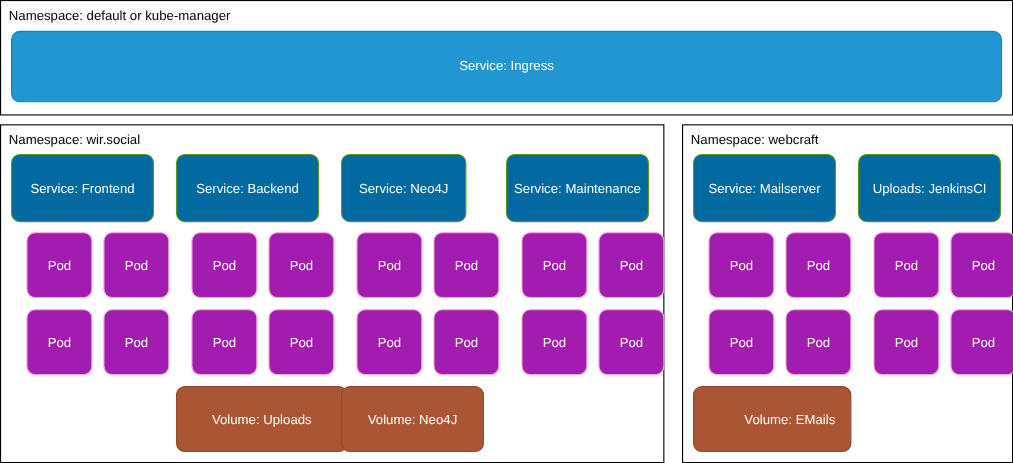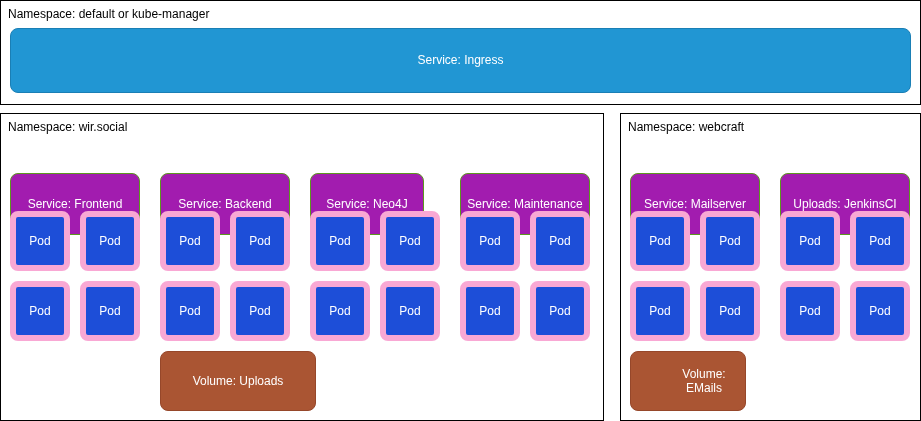--- a/index.html
+++ b/index.html
@@ -43,27 +43,27 @@
     font-size: 12px;
     line-height: 1.2;
   }
   .node.ingress {
     background: #2196d3;
     border: 1px solid #1a7fb5;
     font-size: 12px;
     text-align: right;
   }
   .node.service {
-    background: #a21caf;
+    background: #0369a1;
     border: 1px solid #5d9720;
-    margin-top: 33px;
   }
   .node.pod {
-    background: #1d4ed8;
-    border: 6px solid #f9a8d4;
+    background: #a21caf;
+    border: 1px solid #f9a8d4;
+    margin-left: 14px;
   }
   .node.volume {
     background: #aa5533;
     border: 1px solid #96472a;
   }
 </style>
 </head>
 <body>
 
 <div id="canvas">
@@ -86,26 +86,27 @@
     <div class="node pod" style="left: 530px; top: 211px; width: 60px; height: 60px;">Pod</div>
     <div class="node pod" style="left: 10px; top: 281px; width: 60px; height: 60px;">Pod</div>
     <div class="node pod" style="left: 80px; top: 281px; width: 60px; height: 60px;">Pod</div>
     <div class="node pod" style="left: 160px; top: 281px; width: 60px; height: 60px;">Pod</div>
     <div class="node pod" style="left: 230px; top: 281px; width: 60px; height: 60px;">Pod</div>
     <div class="node pod" style="left: 310px; top: 281px; width: 60px; height: 60px;">Pod</div>
     <div class="node pod" style="left: 380px; top: 281px; width: 60px; height: 60px;">Pod</div>
     <div class="node pod" style="left: 460px; top: 281px; width: 60px; height: 60px;">Pod</div>
     <div class="node pod" style="left: 530px; top: 281px; width: 60px; height: 60px;">Pod</div>
     <div class="node volume" style="left: 160px; top: 351px; width: 156px; height: 60px;">Volume: Uploads</div>
+    <div class="node volume" style="left: 310px; top: 351px; width: 130px; height: 60px;">Volume: Neo4J</div>
     <div class="ns-box" style="left: 620px; top: 113px; width: 301px; height: 308px;"></div>
     <div class="ns-label" style="left: 628px; top: 120px;">Namespace: webcraft</div>
     <div class="node service" style="left: 630px; top: 140px; width: 130px; height: 62px;">Service: Mailserver</div>
     <div class="node service" style="left: 780px; top: 140px; width: 130px; height: 62px;">Uploads: JenkinsCI</div>
     <div class="node pod" style="left: 630px; top: 211px; width: 60px; height: 60px;">Pod</div>
     <div class="node pod" style="left: 700px; top: 211px; width: 60px; height: 60px;">Pod</div>
     <div class="node pod" style="left: 780px; top: 211px; width: 60px; height: 60px;">Pod</div>
     <div class="node pod" style="left: 850px; top: 211px; width: 60px; height: 60px;">Pod</div>
     <div class="node pod" style="left: 630px; top: 281px; width: 60px; height: 60px;">Pod</div>
     <div class="node pod" style="left: 700px; top: 281px; width: 60px; height: 60px;">Pod</div>
     <div class="node pod" style="left: 780px; top: 281px; width: 60px; height: 60px;">Pod</div>
     <div class="node pod" style="left: 850px; top: 281px; width: 60px; height: 60px;">Pod</div>
-    <div class="node volume" style="left: 630px; top: 351px; width: 116px; height: 60px; padding-left: 32px;">Volume: EMails</div>
+    <div class="node volume" style="left: 630px; top: 351px; width: 144px; height: 60px; padding-left: 32px;">Volume: EMails</div>
   </div>
 
 </body></html>

